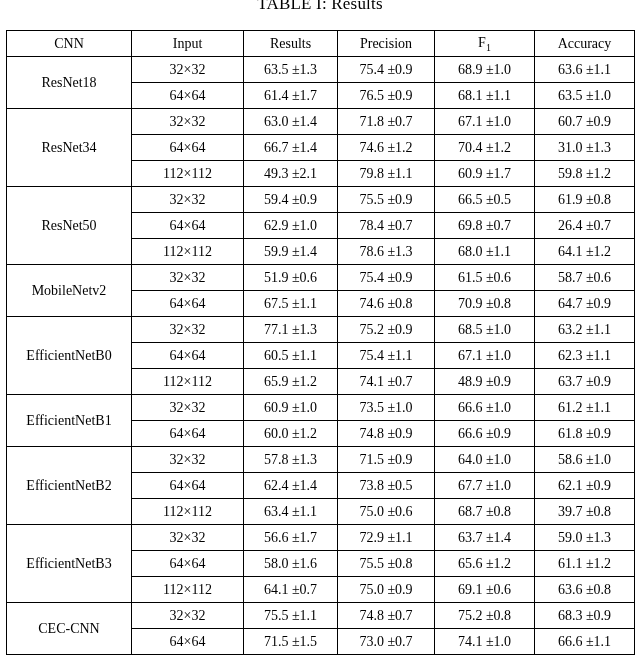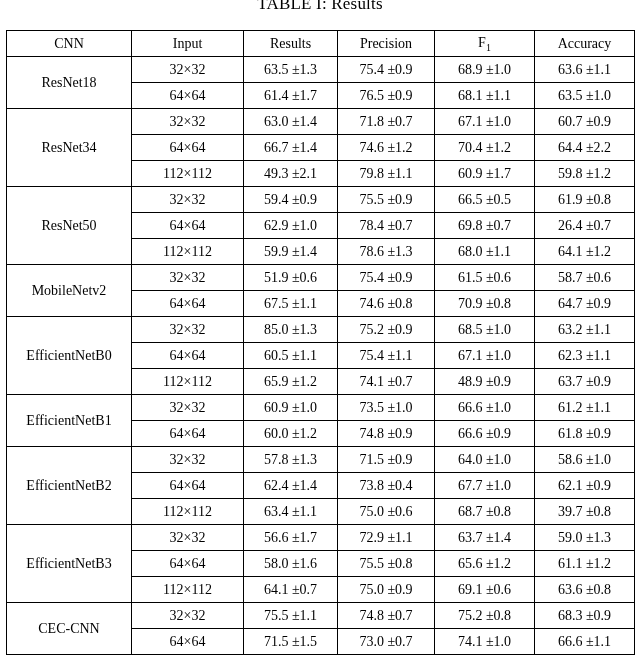--- a/index.html
+++ b/index.html
@@ -104,21 +104,21 @@
           <td>63.0 ±1.4</td>
           <td>71.8 ±0.7</td>
           <td>67.1 ±1.0</td>
           <td>60.7 ±0.9</td>
         </tr>
         <tr>
           <td>64×64</td>
           <td>66.7 ±1.4</td>
           <td>74.6 ±1.2</td>
           <td>70.4 ±1.2</td>
-          <td>64.4 ±2.2</td>
+          <td>31.0 ±1.3</td>
         </tr>
         <tr>
           <td>112×112</td>
           <td>49.3 ±2.1</td>
           <td class="bold">79.8 ±1.1</td>
           <td>60.9 ±1.7</td>
           <td>59.8 ±1.2</td>
         </tr>
         <tr>
           <td rowspan="3">ResNet50</td>
@@ -153,21 +153,21 @@
         <tr>
           <td>64×64</td>
           <td>67.5 ±1.1</td>
           <td>74.6 ±0.8</td>
           <td>70.9 ±0.8</td>
           <td>64.7 ±0.9</td>
         </tr>
         <tr>
           <td rowspan="3">EfficientNetB0</td>
           <td>32×32</td>
-          <td>85.0 ±1.3</td>
+          <td>77.1 ±1.3</td>
           <td>75.2 ±0.9</td>
           <td>68.5 ±1.0</td>
           <td>63.2 ±1.1</td>
         </tr>
         <tr>
           <td>64×64</td>
           <td>60.5 ±1.1</td>
           <td>75.4 ±1.1</td>
           <td>67.1 ±1.0</td>
           <td>62.3 ±1.1</td>
@@ -198,21 +198,21 @@
           <td rowspan="3">EfficientNetB2</td>
           <td>32×32</td>
           <td>57.8 ±1.3</td>
           <td>71.5 ±0.9</td>
           <td>64.0 ±1.0</td>
           <td>58.6 ±1.0</td>
         </tr>
         <tr>
           <td>64×64</td>
           <td>62.4 ±1.4</td>
-          <td>73.8 ±0.4</td>
+          <td>73.8 ±0.5</td>
           <td>67.7 ±1.0</td>
           <td>62.1 ±0.9</td>
         </tr>
         <tr>
           <td>112×112</td>
           <td>63.4 ±1.1</td>
           <td>75.0 ±0.6</td>
           <td>68.7 ±0.8</td>
           <td>39.7 ±0.8</td>
         </tr>

